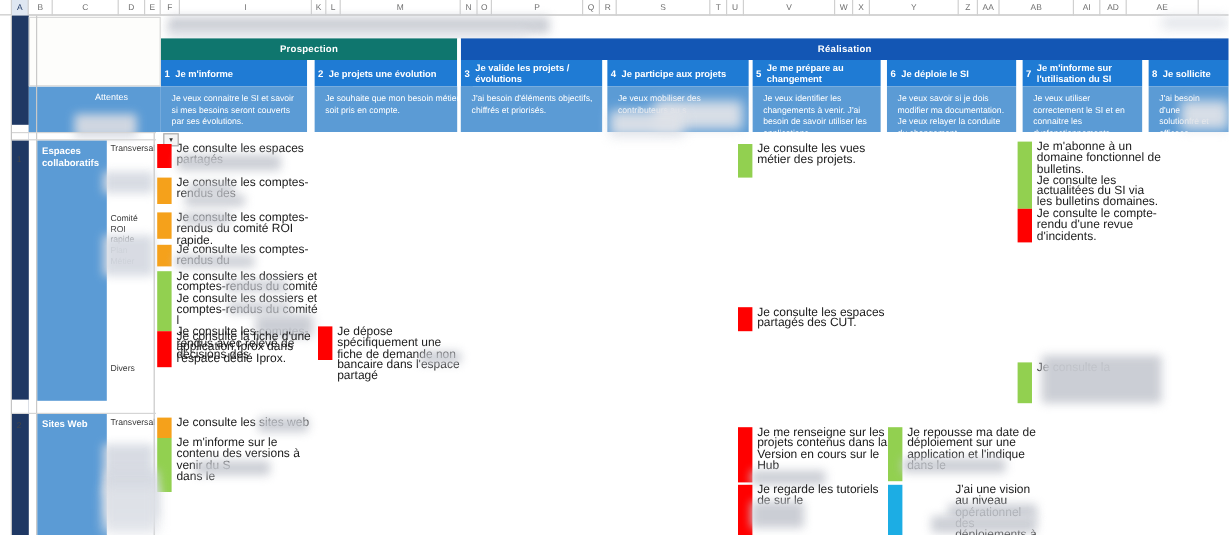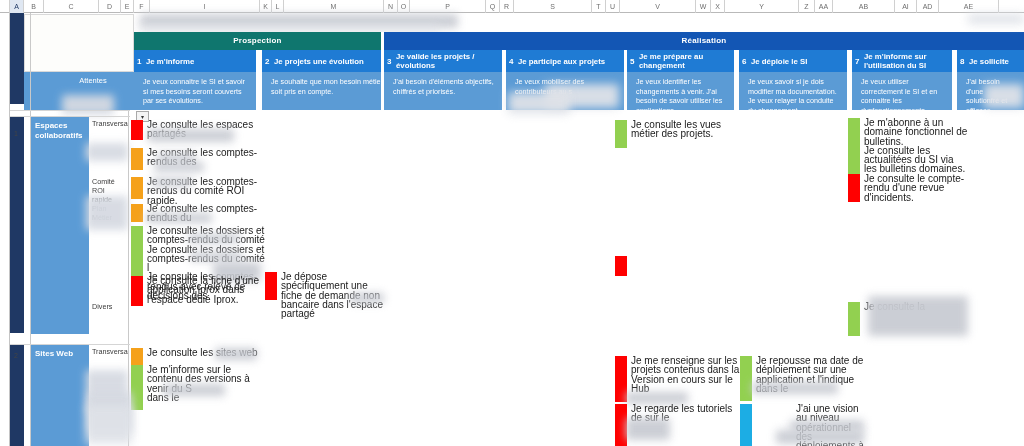--- a/index.html
+++ b/index.html
@@ -374,20 +374,21 @@
   </div>
   <div class="blur" style="left:350px; top:293px; width:34px; height:10px;"></div>
 
   <div class="note" style="left:615px; top:120px; width:125px;">
     <div class="swatch" style="background:#92d050; height:28px;"></div>
     <div class="note-text">Je consulte les vues métier des projets.</div>
   </div>
 
   <div class="note" style="left:615px; top:256px; width:125px;">
     <div class="swatch" style="background:#ff0000; height:20px;"></div>
+    <div class="note-text">Je consulte les espaces partagés des CUT.</div>
   </div>
 
   <div class="note" style="left:848px; top:118px; width:120px;">
     <div class="swatch" style="background:#92d050; height:56px;"></div>
     <div class="note-text" style="white-space:pre-line;">Je m'abonne à un domaine fonctionnel de bulletins.
 Je consulte les actualitées du SI via les bulletins domaines.</div>
   </div>
 
   <div class="note" style="left:848px; top:174px; width:120px;">
     <div class="swatch" style="background:#ff0000; height:28px;"></div>

